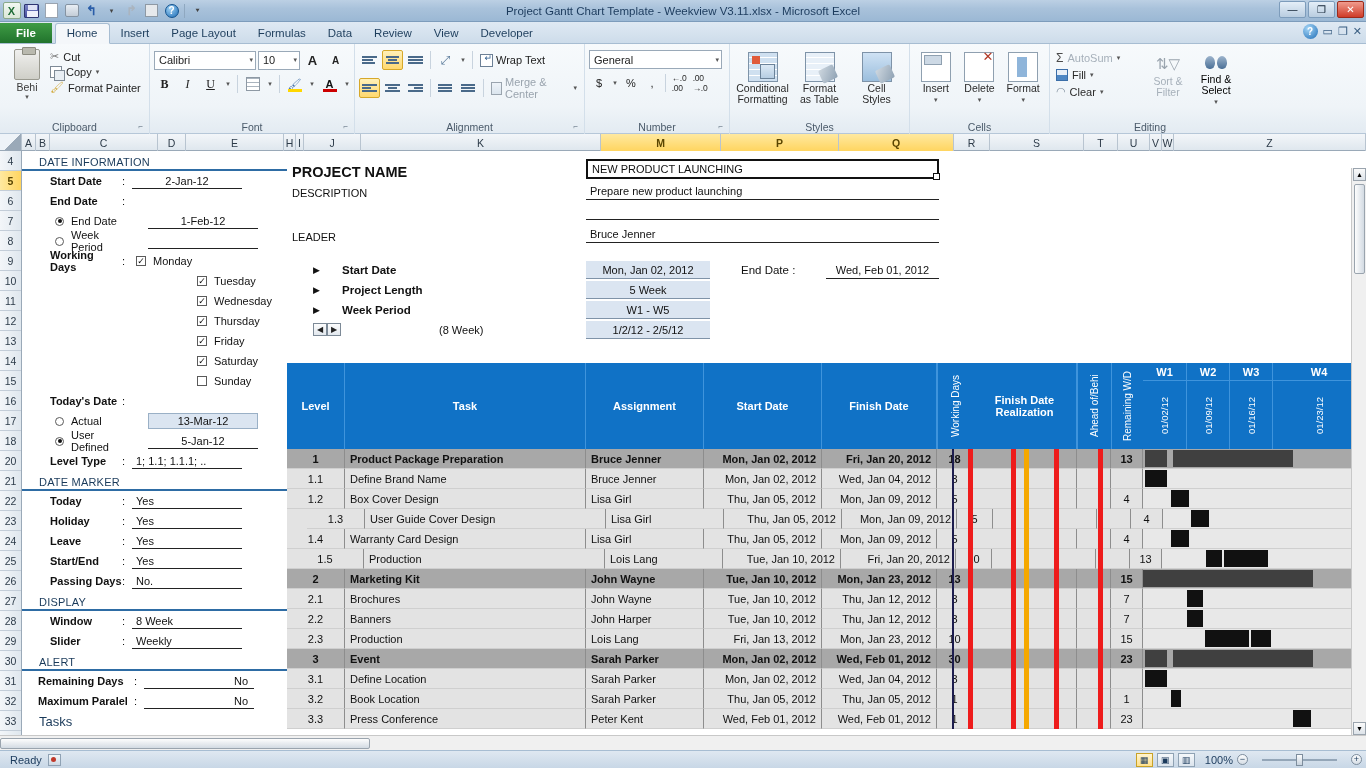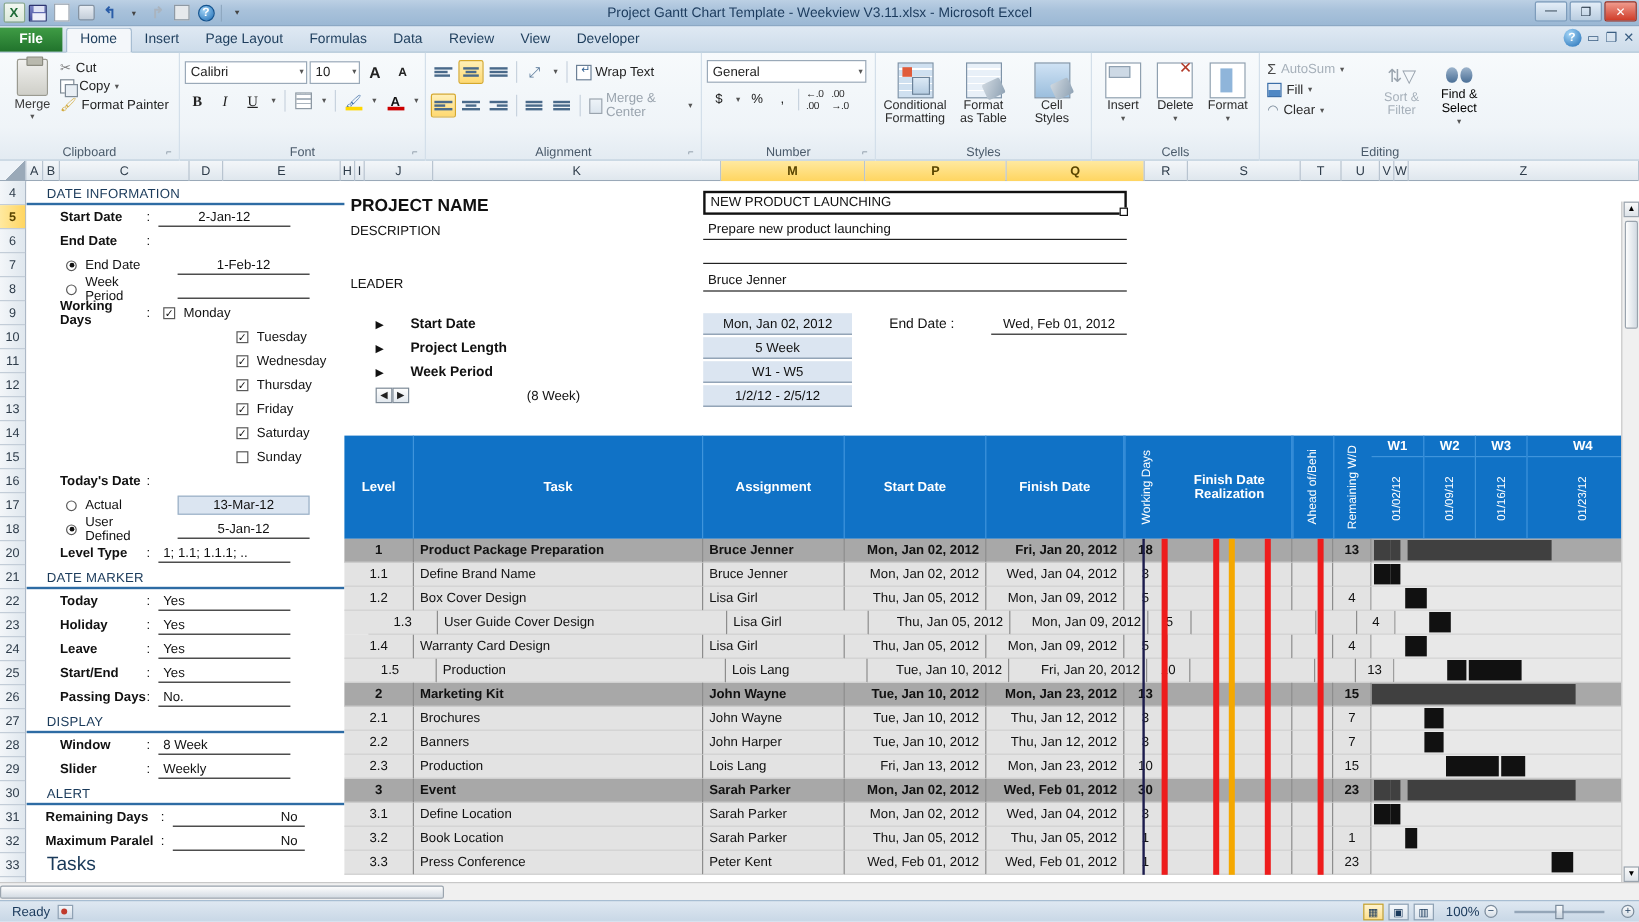--- a/index.html
+++ b/index.html
@@ -440,21 +440,21 @@
     <span class="rr-ico">✕</span>
   </div>
 </div>
 
 <div class="ribbon">
 
   <div class="rgroup" style="width:150px">
     <div class="rgroup-body">
       <div class="paste-big">
         <span class="paste-icon"></span>
-        <span class="paste-lbl">Merge</span>
+        <span class="paste-lbl">Behi</span>
         <span class="drop-sm">▾</span>
       </div>
       <div class="clip-list">
         <div class="clip-item">
           <span class="sc-scissors">✂</span>
           <span>Cut</span>
         </div>
         <div class="clip-item">
           <span class="sc-copy"></span>
           <span>Copy</span>
@@ -903,21 +903,21 @@
           <span class="p-label" style="width:112px;padding-left:16px">Remaining Days</span>
           <span class="p-colon">:</span>
           <span class="p-val right">No</span>
         </div>
         <div class="p-row">
           <span class="p-label" style="width:112px;padding-left:16px">Maximum Paralel</span>
           <span class="p-colon">:</span>
           <span class="p-val right">No</span>
         </div>
         <div class="p-row">
-          <span style="padding-left:17px;font-size:16px;color:#1a3a5a">Tasks</span>
+          <span style="padding-left:17px;font-size:13px;color:#1a3a5a">Tasks</span>
         </div>
       </div>
 
       <div class="mainarea">
 
         <div class="hdr-block">
           <div class="hdr-lbl big" style="left:5px; top:13px">PROJECT NAME</div>
           <div class="hdr-lbl" style="left:5px; top:36px; font-size:11px">DESCRIPTION</div>
           <div class="hdr-lbl" style="left:5px; top:80px; font-size:11px">LEADER</div>
 

